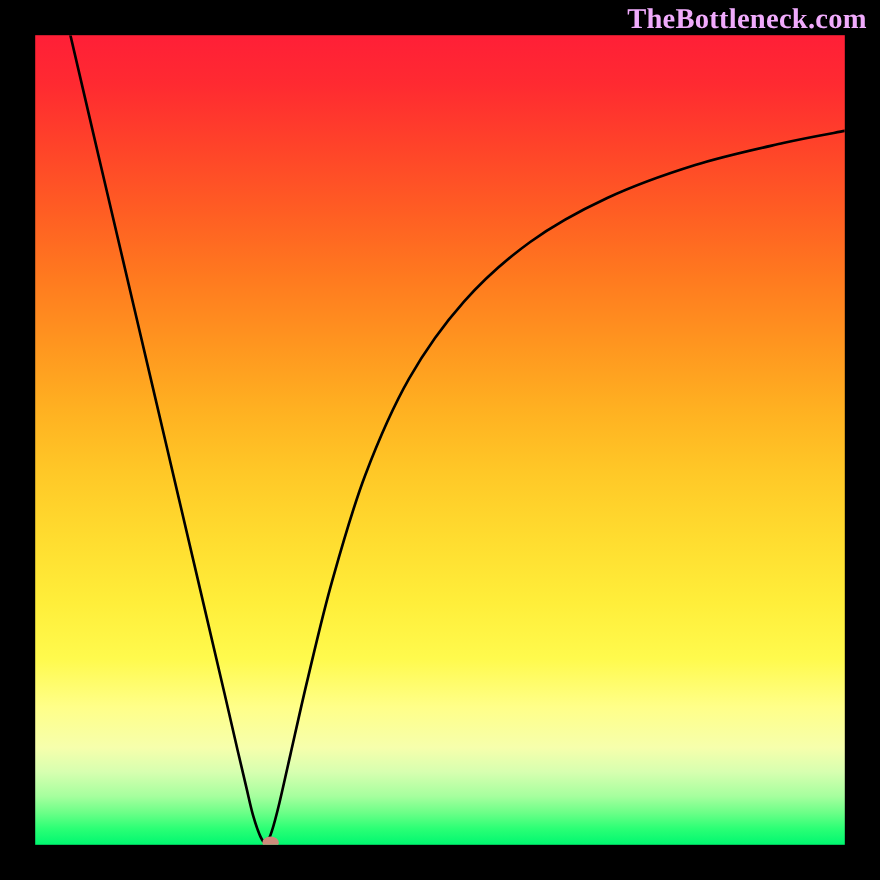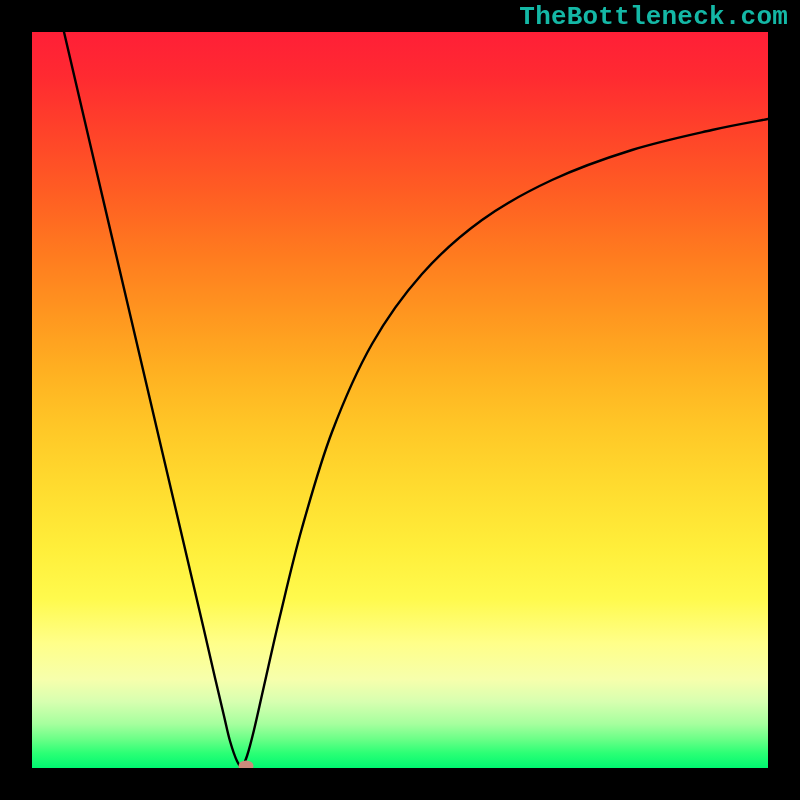--- a/index.html
+++ b/index.html
@@ -7,24 +7,24 @@
   .frame {
     position: relative;
     width: 800px;
     height: 800px;
     background: #000;
   }
   .watermark {
     position: absolute;
     top: 2px;
     right: 12px;
-    font-family: Liberation Mono, monospace;
+    font-family: Liberation Serif, serif;
     font-size: 26px;
     font-weight: 600;
-    color: #14b8a6;
+    color: #f0abfc;
     letter-spacing: 0.2px;
     z-index: 5;
   }
   .plot-area {
     position: absolute;
     left: 32px;
     top: 32px;
     width: 736px;
     height: 736px;
     background: linear-gradient(to bottom,

